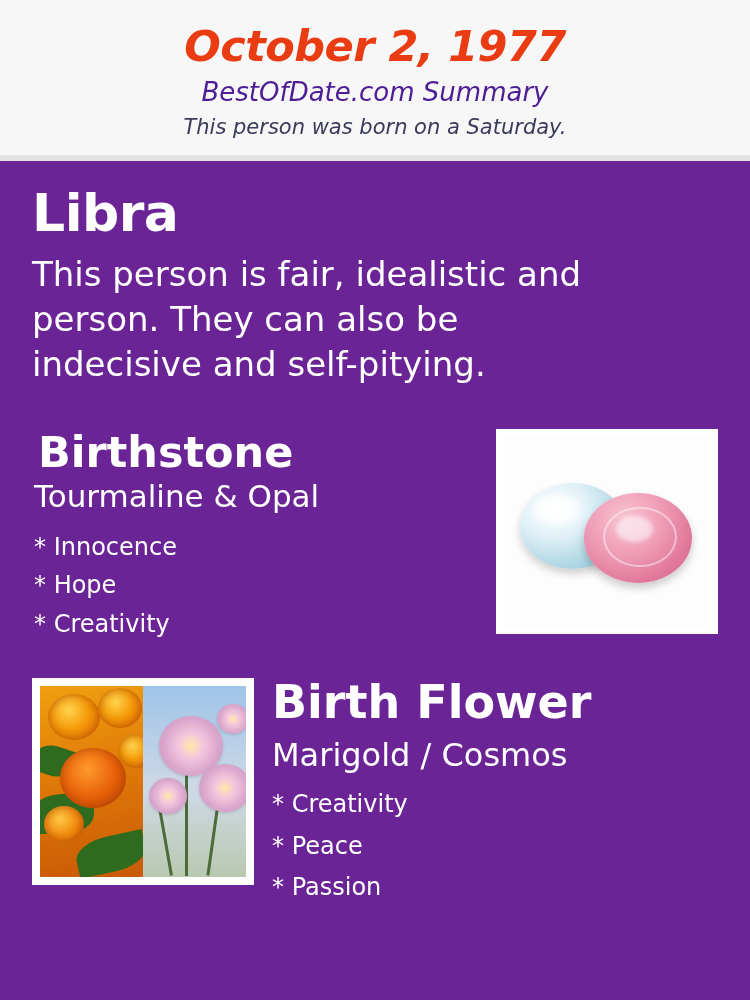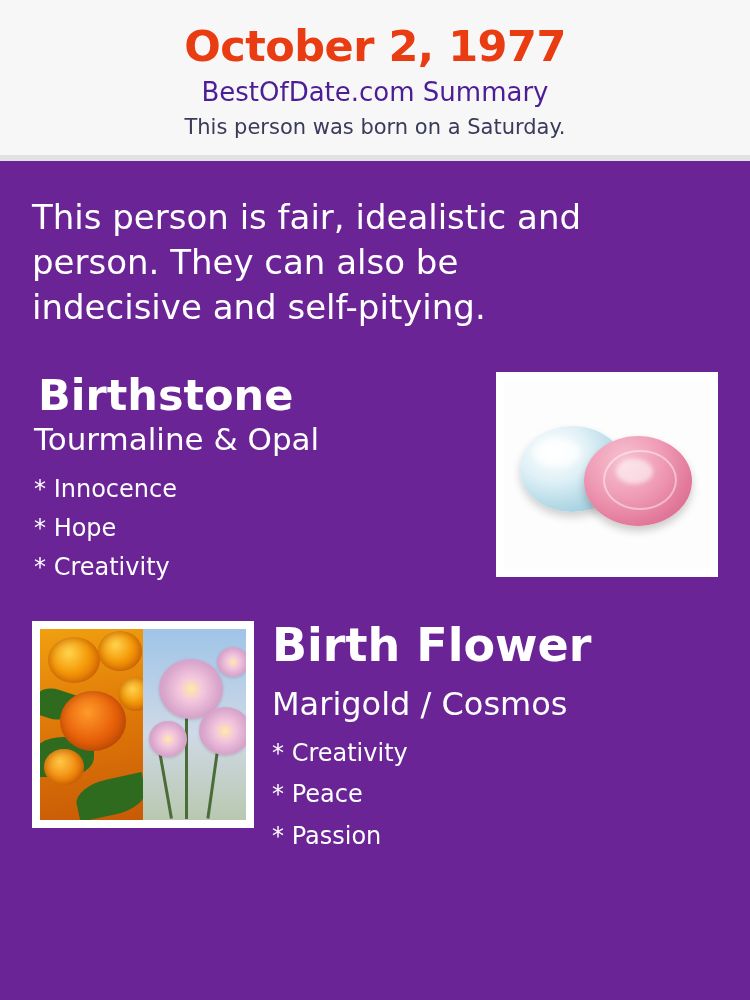--- a/index.html
+++ b/index.html
@@ -23,20 +23,21 @@
     display: flex;
     flex-direction: column;
   }
 
   
   .header {
     background: #f7f7f7;
     padding: 22px 20px 14px 20px;
     text-align: center;
     flex: 0 0 auto;
+    font-style: italic;
   }
 
   .header-date {
     color: #ea3c12;
     font-size: 43px;
     font-weight: bold;
     line-height: 1.12;
     letter-spacing: -0.5px;
   }
 
@@ -277,21 +278,21 @@
 
   .flower-title {
     font-size: 46px;
     font-weight: bold;
     line-height: 1.08;
   }
 
   .flower-sub {
     font-size: 32px;
     line-height: 1.2;
-    margin-top: 14px;
+    margin-top: 8px;
   }
 
   .flower-list {
     list-style: none;
     margin-top: 10px;
   }
 
   .flower-list li {
     font-size: 24px;
     line-height: 1.72;
@@ -305,20 +306,21 @@
   <div class="header">
     <div class="header-date">October 2, 1977</div>
     <div class="header-site">BestOfDate.com Summary</div>
     <div class="header-sub">This person was born on a Saturday.</div>
   </div>
 
   <div class="divider"></div>
 
   <div class="body">
 
+    <div class="zodiac-name">Libra</div>
     <div class="zodiac-desc">This person is fair, idealistic and person. They can also be indecisive and self-pitying.</div>
 
     <div class="stone-section">
       <div class="stone-text">
         <div class="section-title">Birthstone</div>
         <div class="section-sub">Tourmaline &amp; Opal</div>
         <ul class="bullet-list">
           <li>* Innocence</li>
           <li>* Hope</li>
           <li>* Creativity</li>

